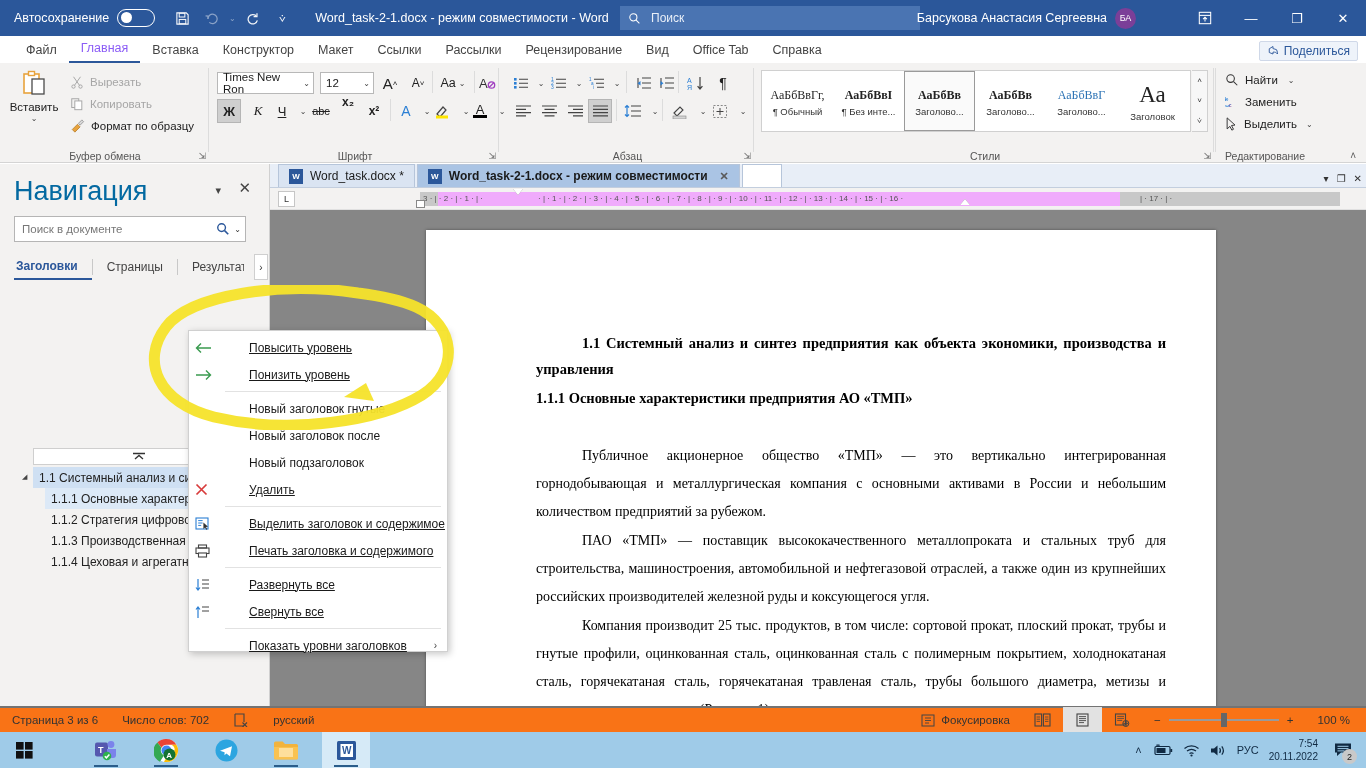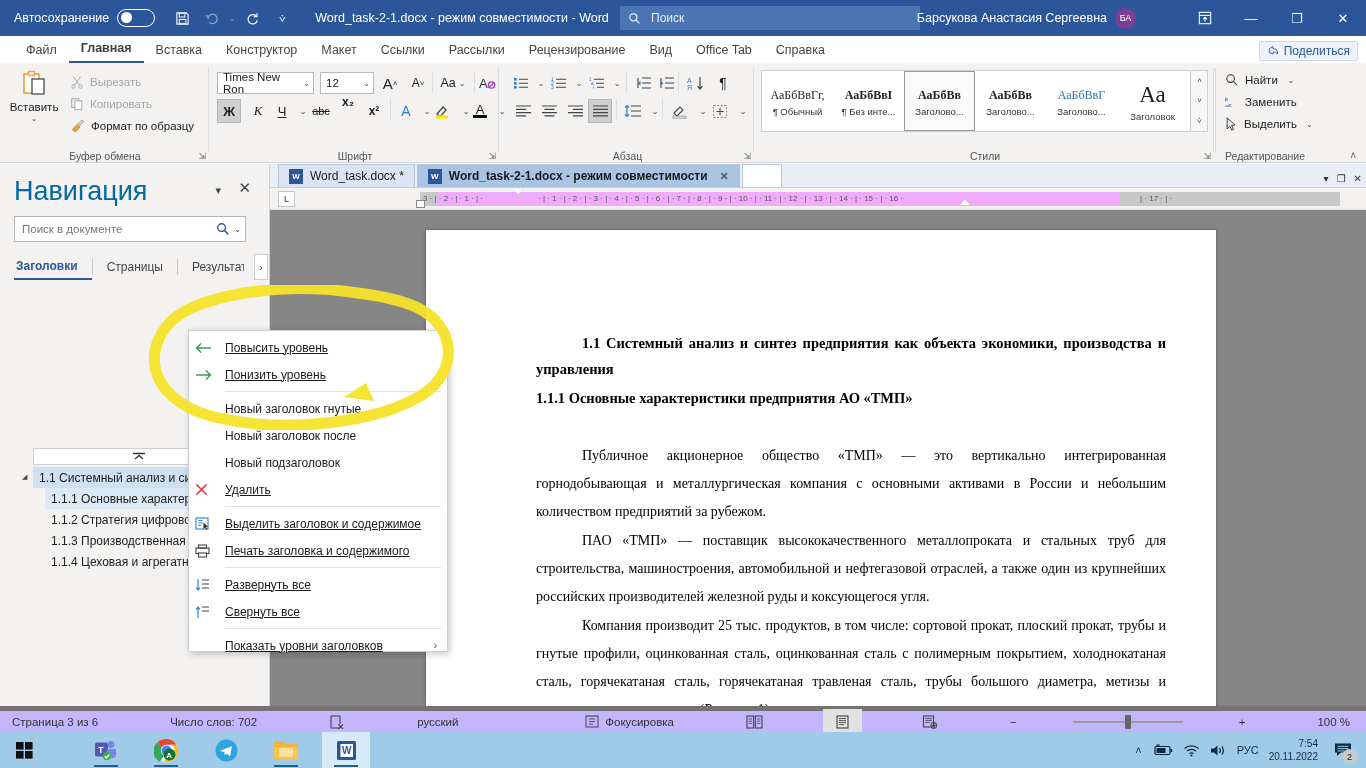--- a/index.html
+++ b/index.html
@@ -42,21 +42,21 @@
   }
   .tb-right{ position:absolute; right:0; top:0; height:36px; display:flex; align-items:center; }
   .win-btn{ width:46px; height:36px; display:flex; align-items:center; justify-content:center; color:#fff; font-size:13px;}
 
   
   #ribbon-tabs{
     position:absolute; left:0; top:36px; width:1366px; height:27px;
     background:#fff; display:flex; align-items:flex-end; font-size:12.5px;
   }
   .rtab{ padding:3px 12px 6px 12px; color:#444; white-space:nowrap; }
-  .rtab.active{ color:#404040; font-weight:bold; border-bottom:2.5px solid #2b579a; }
+  .rtab.active{ color:#8b5cf6; font-weight:normal; border-bottom:2.5px solid #2b579a; }
   #share-btn{
     position:absolute; right:8px; top:5px; height:20px; display:flex; align-items:center;
     gap:5px; color:#2b579a; font-size:12px; padding:0 7px; border:1px solid #cfd8e8; border-radius:2px;
     background:#eef3fa;
   }
 
   
   #ribbon{
     position:absolute; left:0; top:63px; width:1366px; height:100px;
     background:#f3f2f1; border-bottom:1px solid #d4d4d4;
@@ -161,21 +161,21 @@
   .nav-item.lvl2{ left:45px; width:200px; }
   .nav-item.lvl2.sel{ background:#dce9f7; }
   .nav-arrow{ position:absolute; left:22px; font-size:7px; color:#444; }
 
   
   #ctxmenu{
     position:absolute; left:188px; top:330px; width:260px; height:322px;
     background:#fff; border:1px solid #d0d0d0; box-shadow:2px 2px 7px rgba(0,0,0,.22);
     z-index:40; padding:3px 0;
   }
-  .ctx-item{ height:27px; display:flex; align-items:center; font-size:12px; color:#1a1a1a; padding-left:6px; }
+  .ctx-item{ height:27px; display:flex; align-items:center; font-size:12px; color:#1a1a1a; padding-left:6px;gap:24px; }
   .ctx-ico{ width:30px; text-align:center; font-size:13px; flex:0 0 30px; }
   .ctx-sep{ height:1px; background:#e2e2e2; margin:3px 6px 3px 36px; }
   .ctx-arrow{ margin-left:auto; margin-right:10px; font-size:10px; color:#444; }
   .u{ text-decoration:underline; }
 
   
   #doctabs{
     position:absolute; left:270px; top:164px; width:1096px; height:24px;
     background:#e8eef7; border-bottom:1px solid #c3cede; display:flex; align-items:flex-end;
   }
@@ -228,21 +228,21 @@
   
   #nav-chev{
     position:absolute; left:0; top:330px; width:22px; height:56px; background:#f3f2f1;
     border:1px solid #ccc; border-left:none; display:flex; align-items:center; justify-content:center;
     font-size:13px; color:#555; z-index:5;
   }
 
   
   #statusbar{
     position:absolute; left:0; top:706px; width:1366px; height:26px;
-    background:#c4b5fd; border-top:5px solid #737373; display:flex; align-items:center; font-size:11.5px; color:#333;gap:48px;
+    background:#f97316; border-top:2px solid #737373; display:flex; align-items:center; font-size:11.5px; color:#333;
   }
   .sb{ padding:0 12px; display:flex; align-items:center; gap:6px; height:26px;}
   .sb.active-view{ background:#e2e2e2; }
   #zoom-slider{ position:relative; width:110px; height:2px; background:#9a9a9a; margin:0 8px; }
   #zoom-knob{ position:absolute; left:52px; top:-6px; width:6px; height:14px; background:#666; }
 
   
   #taskbar{
     position:absolute; left:0; top:732px; width:1366px; height:36px;
     background:#9fcbe8; display:flex; align-items:center;

